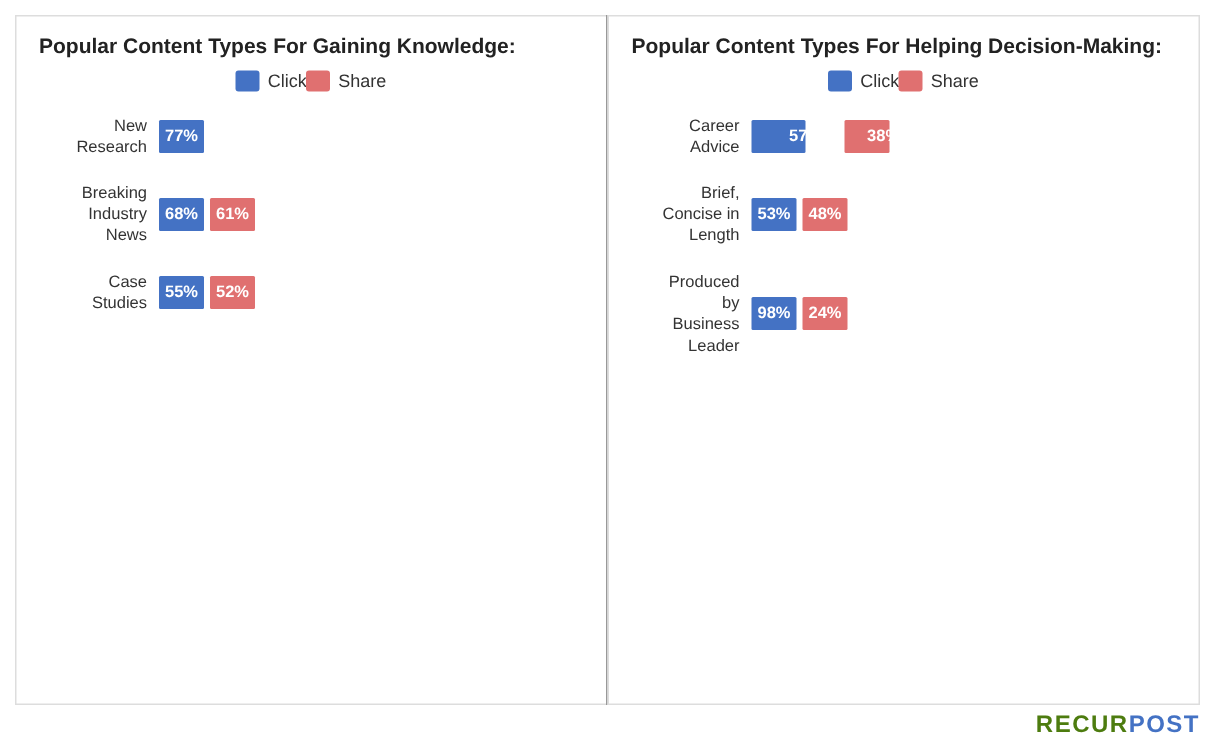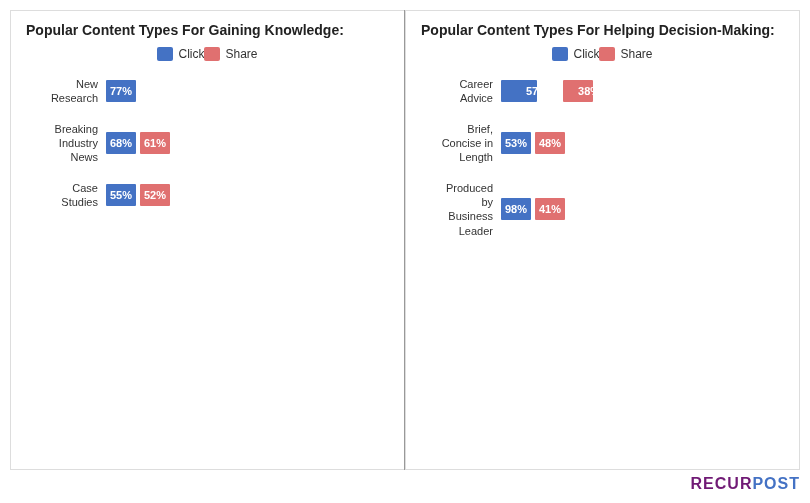--- a/index.html
+++ b/index.html
@@ -125,21 +125,21 @@
     .brand-footer {
       text-align: right;
       padding-top: 5px;
       font-size: 16px;
       font-weight: bold;
       color: #222;
       letter-spacing: 1px;
     }
 
     .brand-footer span {
-      color: #701a75;
+      color: #4d7c0f;
     }
   </style>
 </head>
 <body>
 
 <div class="charts-container">
 
   <div class="chart-panel">
     <div class="chart-title">Popular Content Types For Gaining Knowledge:</div>
     <div class="legend">
@@ -230,21 +230,21 @@
           </div>
         </div>
         <div style="height: 10px;"></div>
         <div class="bar-group">
           <div class="bar-label">Produced<br>by<br>Business<br>Leader</div>
           <div class="bars-wrapper">
             <div class="bar-row">
               <div class="bar bar-click" style="width: 56.8421%;">98%</div>
             </div>
             <div class="bar-row">
-              <div class="bar bar-share" style="width: 43.1579%;">41%</div>
+              <div class="bar bar-share" style="width: 43.1579%;">24%</div>
             </div>
           </div>
         </div>
         <div style="height: 10px;"></div>
       </div>
   </div>
 </div>
 
 <div class="brand-footer">
   <span>RECUR</span><span style="color:#4472C4">POST</span>

